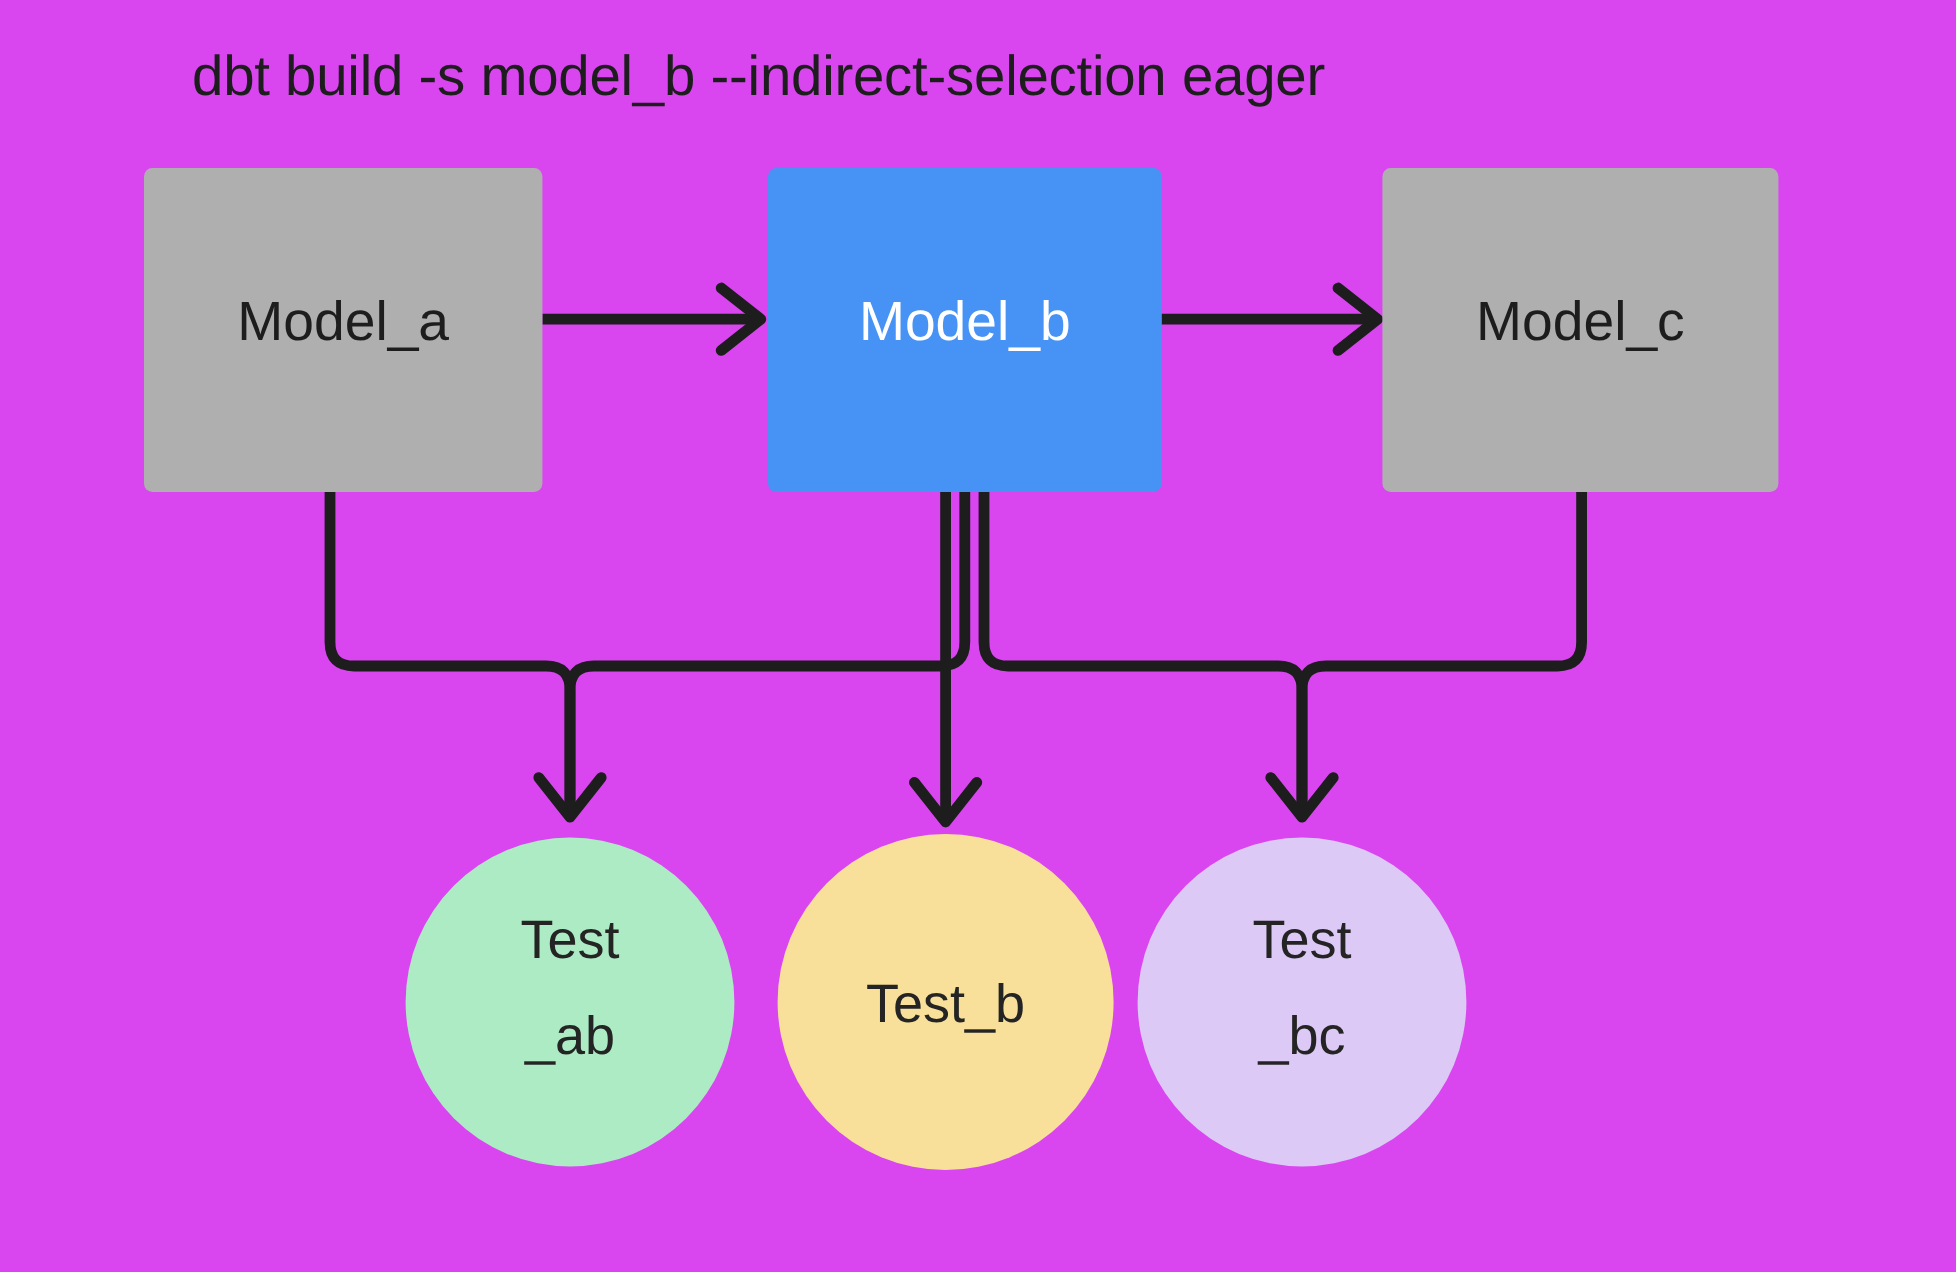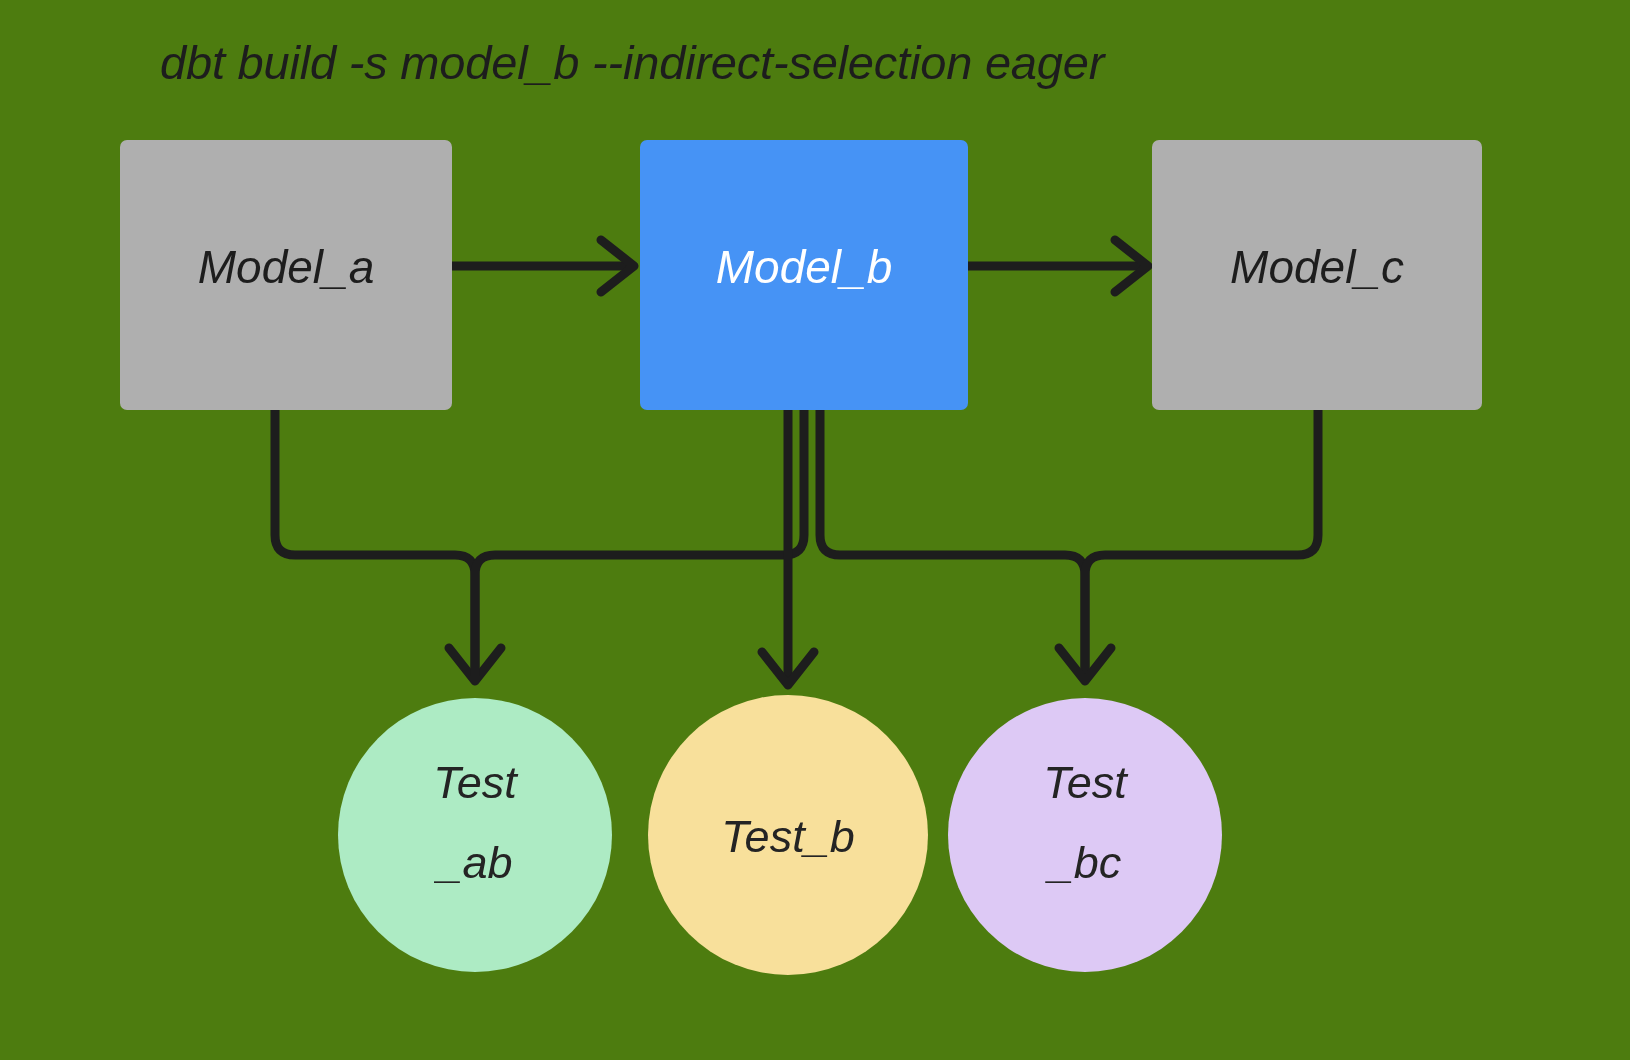--- a/index.html
+++ b/index.html
@@ -11,22 +11,21 @@
   body {
     width: 1630px;
     height: 1060px;
     overflow: hidden;
     font-family: "Liberation Sans", sans-serif;
   }
   #canvas {
     position: relative;
     width: 1630px;
     height: 1060px;
-    background: #4d7c0f;
-    font-style: italic;
+    background: #d946ef;
   }
   #diagram {
     position: absolute;
     left: 0;
     top: 0;
     width: 1630px;
     height: 1060px;
     display: block;
   }
   .title-text {

